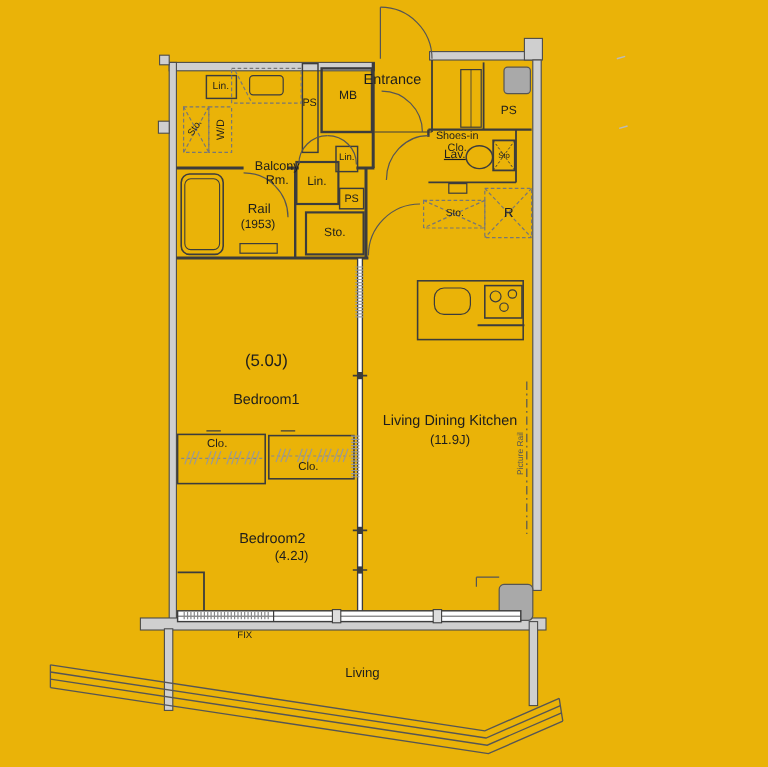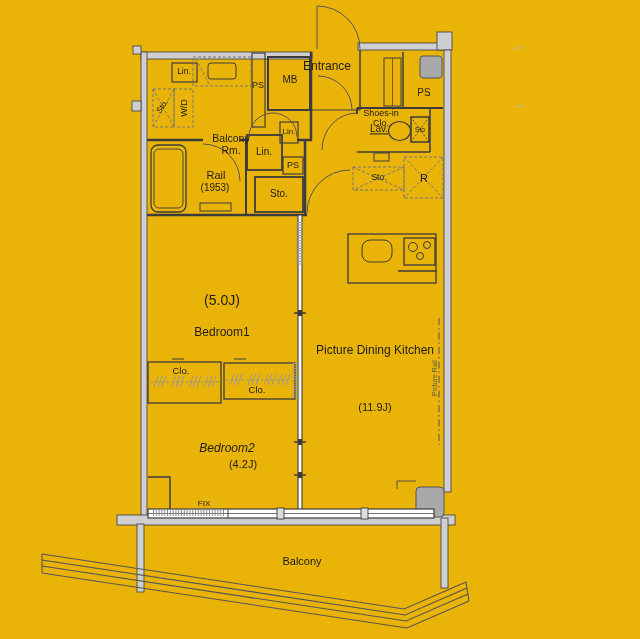--- a/index.html
+++ b/index.html
@@ -197,23 +197,23 @@
 <div class="lb" style="left:216px;top:175px;font-size:11px;">Rail</div>
 <div class="lb" style="left:215px;top:188px;font-size:10px;">(1953)</div>
 <div class="lb" style="left:264px;top:152px;font-size:10px;">Lin.</div>
 <div class="lb" style="left:289px;top:132px;font-size:8px;">Lin.</div>
 <div class="lb" style="left:293px;top:165px;font-size:9px;">PS</div>
 <div class="lb" style="left:279px;top:194px;font-size:10px;">Sto.</div>
 <div class="lb" style="left:379px;top:178px;font-size:8.5px;">Sto.</div>
 <div class="lb" style="left:424px;top:178px;font-size:11px;">R</div>
 <div class="lb" style="left:222px;top:285px;font-size:12px;margin-top:48px;">Bedroom1</div>
 <div class="lb" style="left:222px;top:301px;font-size:14px;">(5.0J)</div>
-<div class="lb" style="left:375px;top:351px;font-size:12px;">Picture Dining Kitchen</div>
-<div class="lb" style="left:375px;top:367px;font-size:11px;margin-top:40px;">(11.9J)</div>
+<div class="lb" style="left:375px;top:351px;font-size:12px;">Living Dining Kitchen</div>
+<div class="lb" style="left:375px;top:367px;font-size:11px;">(11.9J)</div>
 <div class="lb rot90" style="left:435px;top:378px;font-size:7px;color:#555;">Picture Rail</div>
 <div class="lb" style="left:181px;top:371px;font-size:9.5px;">Clo.</div>
 <div class="lb" style="left:257px;top:390px;font-size:9.5px;">Clo.</div>
-<div class="lb" style="left:227px;top:449px;font-size:12px;font-style:italic;">Bedroom2</div>
+<div class="lb" style="left:227px;top:449px;font-size:12px;">Bedroom2</div>
 <div class="lb" style="left:243px;top:464px;font-size:11px;">(4.2J)</div>
-<div class="lb" style="left:204px;top:504px;font-size:8px;">FIX</div>
-<div class="lb" style="left:302px;top:561px;font-size:11px;">Balcony</div>
+<div class="lb" style="left:204px;top:530px;font-size:8px;">FIX</div>
+<div class="lb" style="left:302px;top:561px;font-size:11px;">Living</div>
 
 </div>
 
 </body></html>

